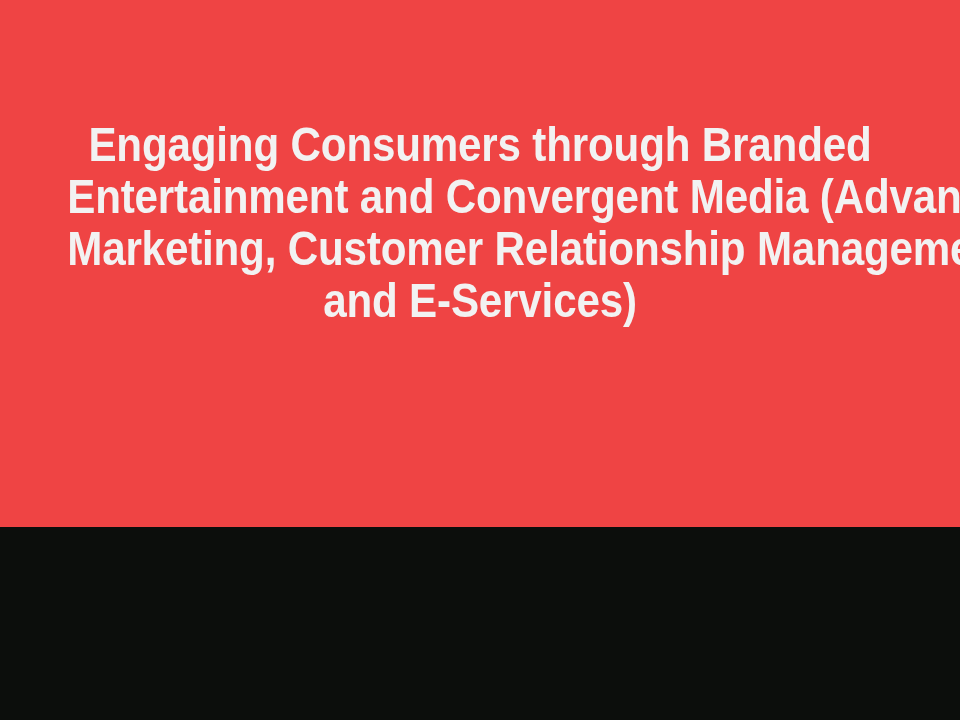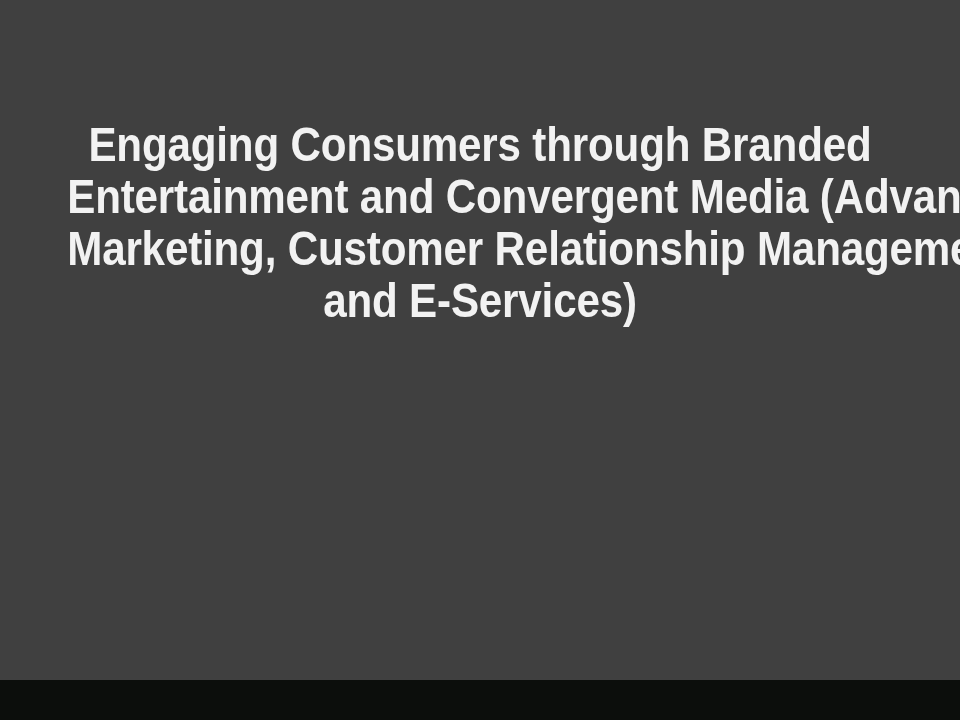--- a/index.html
+++ b/index.html
@@ -10,22 +10,22 @@
     width: 960px;
     height: 720px;
     overflow: hidden;
     background: #0c0e0c;
     font-family: "Liberation Sans", "DejaVu Sans", sans-serif;
   }
 
   #book-cover {
     position: relative;
     width: 960px;
-    height: 680px;
-    background: #404040;
+    height: 527px;
+    background: #ef4444;
     box-sizing: border-box;
   }
 
   #title-block {
     position: absolute;
     left: 0;
     top: 118px;
     width: 960px;
     text-align: center;
   }

